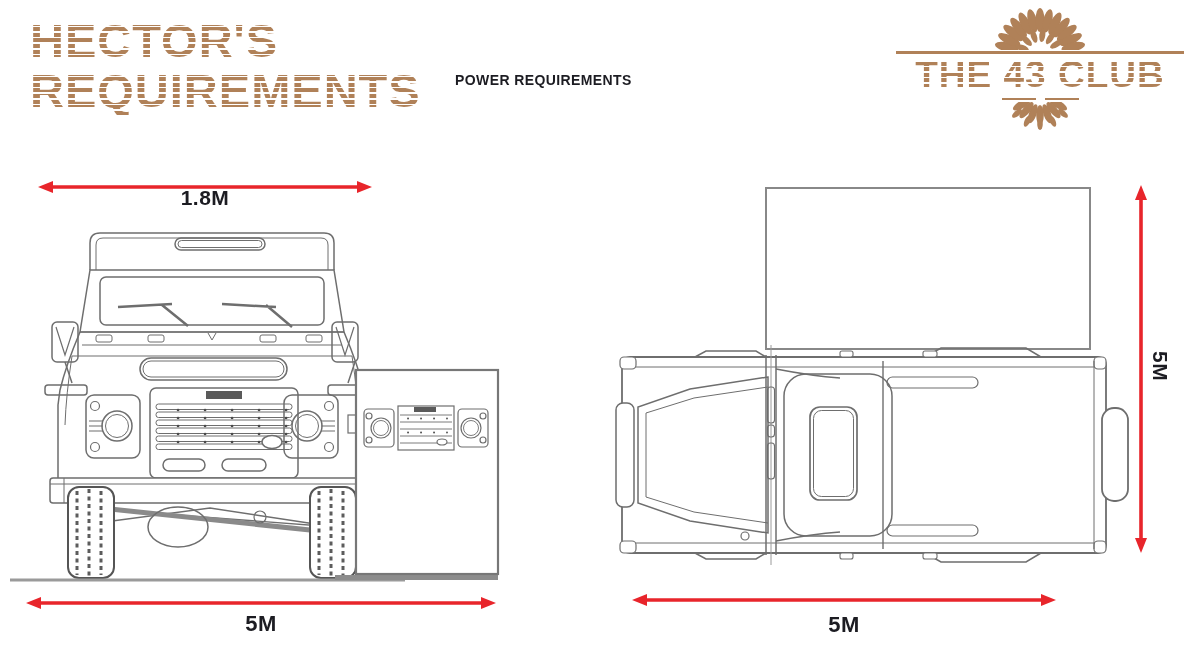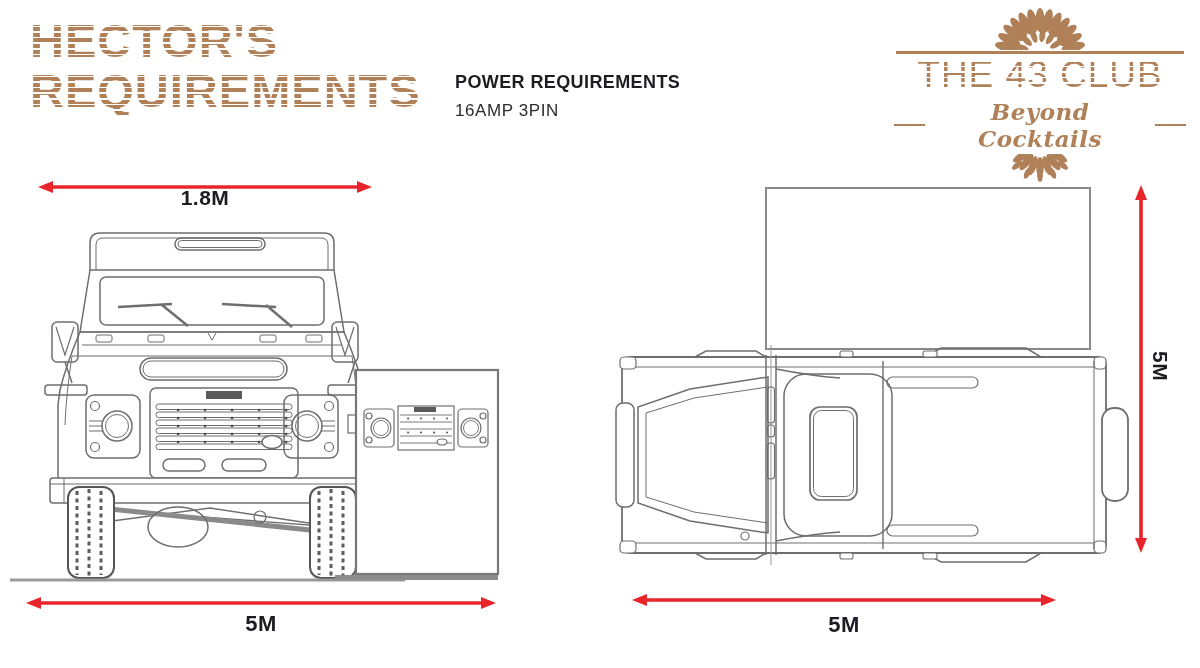--- a/index.html
+++ b/index.html
@@ -18,26 +18,26 @@
   .title{position:absolute;left:30px;top:16px;width:430px;line-height:1.06;
          font-weight:800;font-size:47px;letter-spacing:1px;color:var(--brown);}
   .inline-font{color:var(--brown);}
   @supports (-webkit-background-clip: text){
     .inline-font{
       background-image:repeating-linear-gradient(180deg,var(--brown) 0 4px,#ffffff 4px 5.6px);
       -webkit-background-clip:text;background-clip:text;color:transparent;
     }
   }
   .power{position:absolute;left:455px;top:72px;}
-  .power-heading{font-size:18px;font-weight:800;color:var(--ink);letter-spacing:.4px;}
+  .power-heading{font-size:14px;font-weight:800;color:var(--ink);letter-spacing:.4px;}
   .power-value{font-size:17px;font-weight:400;color:#2b2b30;letter-spacing:.6px;margin-top:8px;}
 
   .logo{position:absolute;right:14px;top:6px;width:292px;text-align:center;color:var(--brown);}
   .logo-rule{height:3px;background:var(--brown);margin:1px 2px 2px 2px;}
-  .logo-name{font-size:37px;font-weight:400;letter-spacing:1px;line-height:1.05;margin-top:1px;}
+  .logo-name{font-size:37px;font-weight:700;letter-spacing:1px;line-height:1.05;margin-top:1px;}
   .logo-tagline-row{display:flex;align-items:center;justify-content:center;gap:9px;margin-top:3px;}
   .tag-dash{width:34px;height:2.5px;background:var(--brown);}
   .logo-tagline{font-family:"DejaVu Serif", serif;font-style:italic;font-weight:600;
                 font-size:23px;color:var(--brown);letter-spacing:.5px;}
 
   
   .drawing{position:absolute;}
   svg{display:block;}
 
   
@@ -53,21 +53,20 @@
 
 <div class="page">
 
   <div class="title">
     <div class="inline-font">HECTOR'S</div>
     <div class="inline-font">REQUIREMENTS</div>
   </div>
 
   <div class="power">
     <div class="power-heading">POWER REQUIREMENTS</div>
-    <div class="power-value">16AMP 3PIN</div>
   </div>
 
   <div class="logo">
     <svg width="210" height="44" style="margin:0 auto" viewBox="0 0 210 44">
       <g fill="#b08158">
         <ellipse transform="rotate(-78 105 48)" cx="105" cy="14" rx="4.5" ry="12"></ellipse>
         <ellipse transform="rotate(-65 105 48)" cx="105" cy="14" rx="4.5" ry="12"></ellipse>
         <ellipse transform="rotate(-52 105 48)" cx="105" cy="14" rx="4.5" ry="12"></ellipse>
         <ellipse transform="rotate(-39 105 48)" cx="105" cy="14" rx="4.5" ry="12"></ellipse>
         <ellipse transform="rotate(-26 105 48)" cx="105" cy="14" rx="4.5" ry="12"></ellipse>
@@ -84,21 +83,20 @@
         <ellipse transform="rotate(-19 105 48)" cx="105" cy="29" rx="3" ry="7"></ellipse>
         <ellipse transform="rotate(7 105 48)" cx="105" cy="29" rx="3" ry="7"></ellipse>
         <ellipse transform="rotate(33 105 48)" cx="105" cy="29" rx="3" ry="7"></ellipse>
         <ellipse transform="rotate(59 105 48)" cx="105" cy="29" rx="3" ry="7"></ellipse>
       </g>
     </svg>
     <div class="logo-rule"></div>
     <div class="logo-name inline-font">THE 43 CLUB</div>
     <div class="logo-tagline-row">
       <div class="tag-dash"></div>
-      <div class="logo-tagline">Beyond Cocktails</div>
       <div class="tag-dash"></div>
     </div>
     <svg width="150" height="30" style="margin:2px auto 0" viewBox="0 0 150 30">
       <g fill="#b08158">
         <ellipse transform="rotate(-60 75 -8)" cx="75" cy="13" rx="3.8" ry="10"></ellipse>
         <ellipse transform="rotate(-40 75 -8)" cx="75" cy="13" rx="3.8" ry="10"></ellipse>
         <ellipse transform="rotate(-20 75 -8)" cx="75" cy="13" rx="3.8" ry="10"></ellipse>
         <ellipse cx="75" cy="13" rx="3.8" ry="10"></ellipse>
         <ellipse transform="rotate(20 75 -8)" cx="75" cy="13" rx="3.8" ry="10"></ellipse>
         <ellipse transform="rotate(40 75 -8)" cx="75" cy="13" rx="3.8" ry="10"></ellipse>

